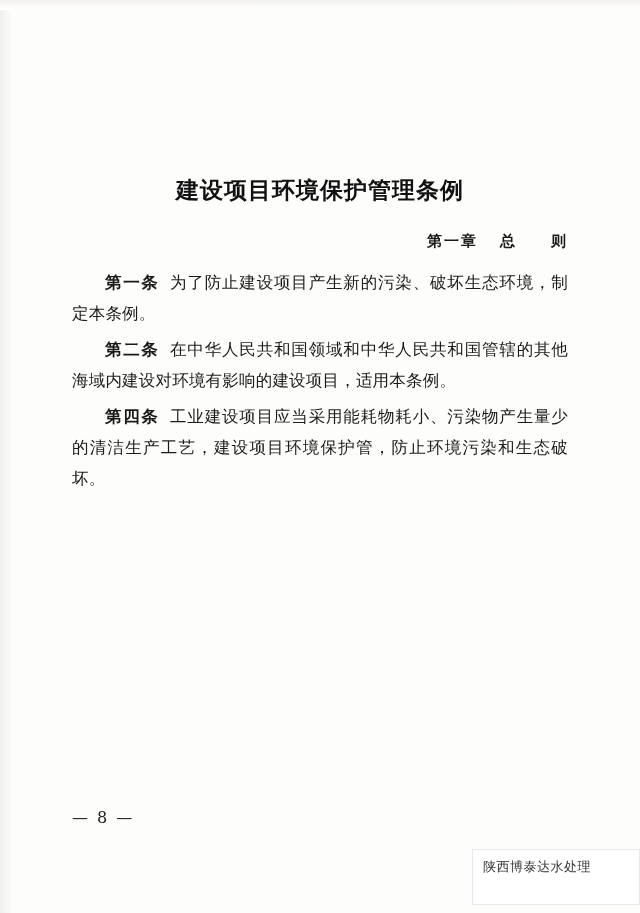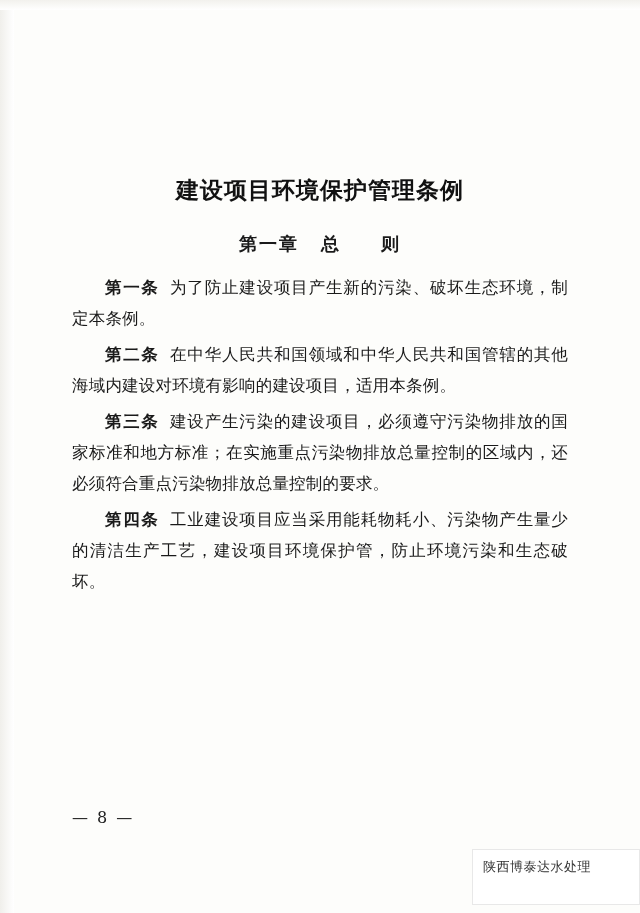--- a/index.html
+++ b/index.html
@@ -40,23 +40,23 @@
     font-family: "DejaVu Serif", "Liberation Serif", serif;
   }
   .promulgation {
     font-size: 16.5px;
     line-height: 32px;
     text-align: justify;
     margin: 0 0 14px 0;
     letter-spacing: 0.3px;
   }
   .chapter {
-    font-size: 18px;
+    font-size: 15px;
     font-weight: bold;
-    text-align: center;
+    text-align: right;
     margin: 14px 0 16px 0;
     letter-spacing: 2px;
   }
   .chapter .gap {
     display: inline-block;
     width: 22px;
   }
   .article {
     font-size: 16.5px;
     line-height: 31px;
@@ -138,23 +138,20 @@
     </div>
 
     <p class="article">
       <span class="art-label">第一条</span><span class="art-sep"></span><span>为了防止建设项目产生新的污染、破坏生态环境，制定本条例。</span>
     </p>
 
     <p class="article">
       <span class="art-label">第二条</span><span class="art-sep"></span><span>在中华人民共和国领域和中华人民共和国管辖的其他海域内建设对环境有影响的建设项目，适用本条例。</span>
     </p>
 
-    <p class="article">
-      <span class="art-label">第三条</span><span class="art-sep"></span><span>建设产生污染的建设项目，必须遵守污染物排放的国家标准和地方标准；在实施重点污染物排放总量控制的区域内，还必须符合重点污染物排放总量控制的要求。</span>
-    </p>
 
     <p class="article">
       <span class="art-label">第四条</span><span class="art-sep"></span><span>工业建设项目应当采用能耗物耗小、污染物产生量少的清洁生产工艺，建设项目环境保护管，防止环境污染和生态破坏。</span>
     </p>
 
 
   </div>
 
   <div class="page-number">— 8 —</div>
 

